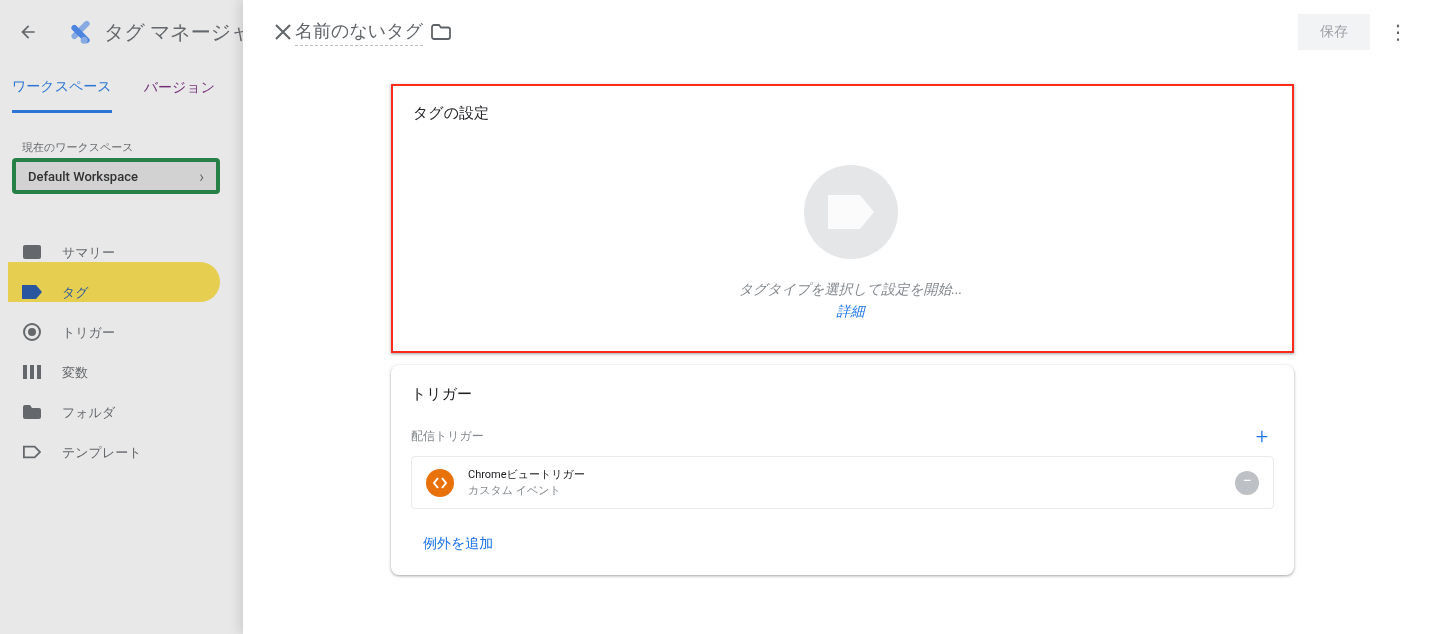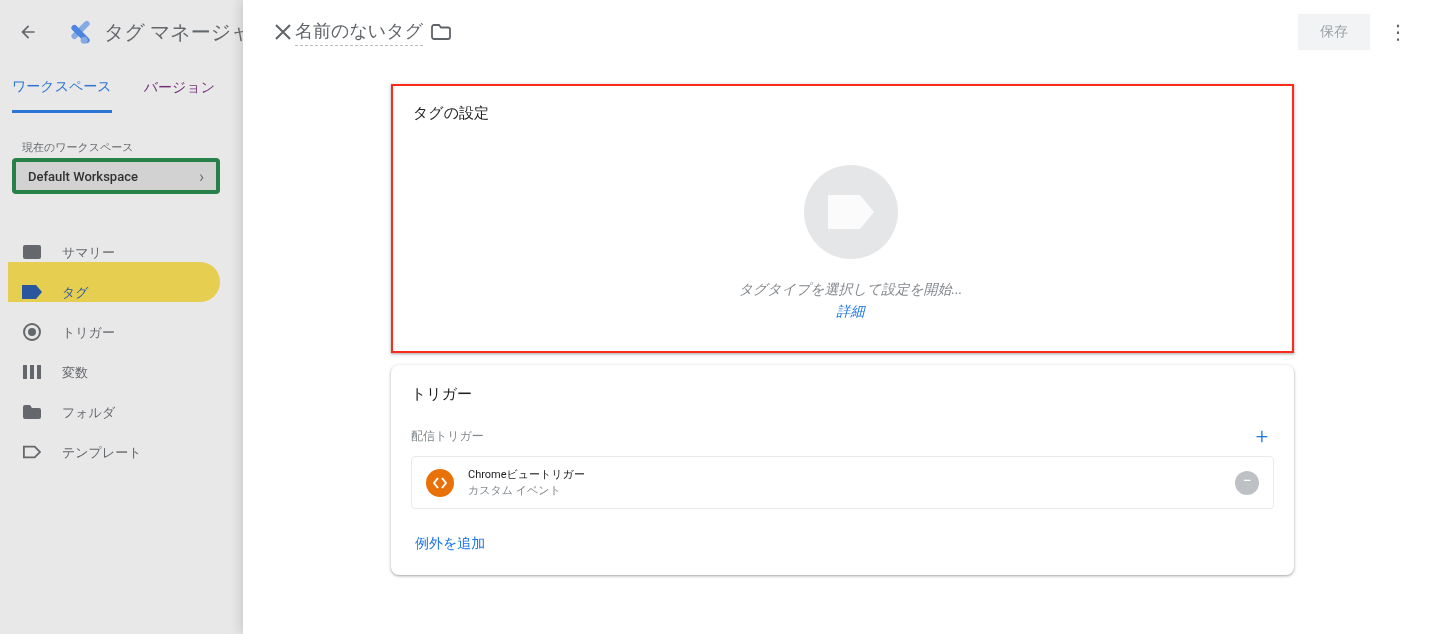--- a/index.html
+++ b/index.html
@@ -263,21 +263,21 @@
   border-radius: 50%;
   background: #bdc1c6;
   color: #fff;
   display: flex; align-items: center; justify-content: center;
   cursor: pointer;
 }
 .remove-btn span { font-size: 16px; line-height: 1; margin-top: -3px; }
 .exception-link {
   color: #1a73e8;
   font-size: 14px;
-  padding: 14px 24px 22px 24px;
+  padding: 14px 24px 22px 32px;
   cursor: pointer;
   display: inline-block;
 }
 </style>
 </head>
 <body>
 
 <div class="bg-layer">
   <div class="bg-header">
     <div class="back-arrow">

